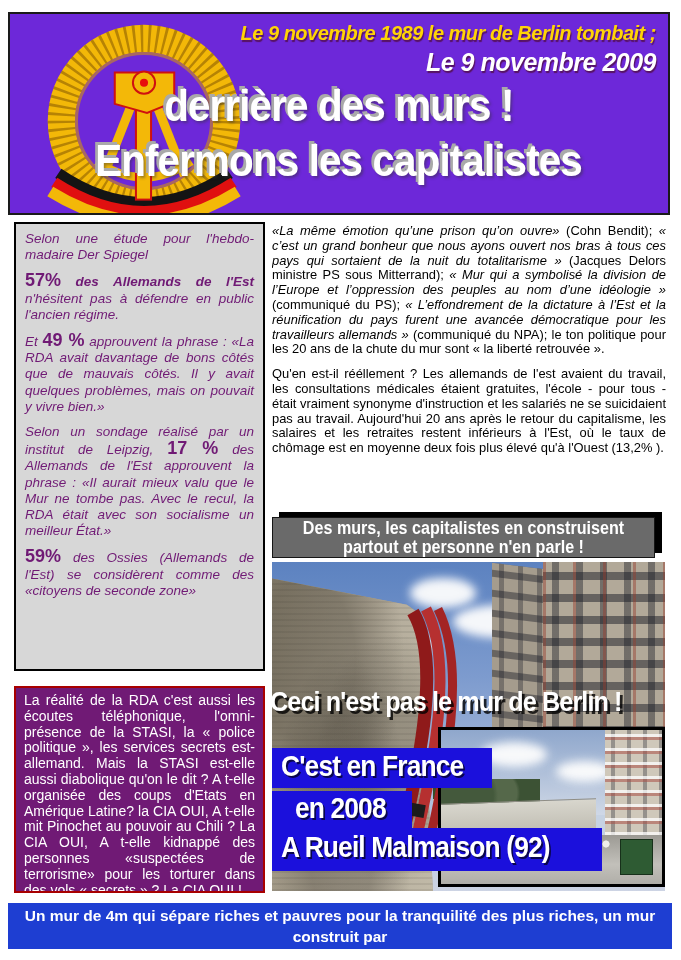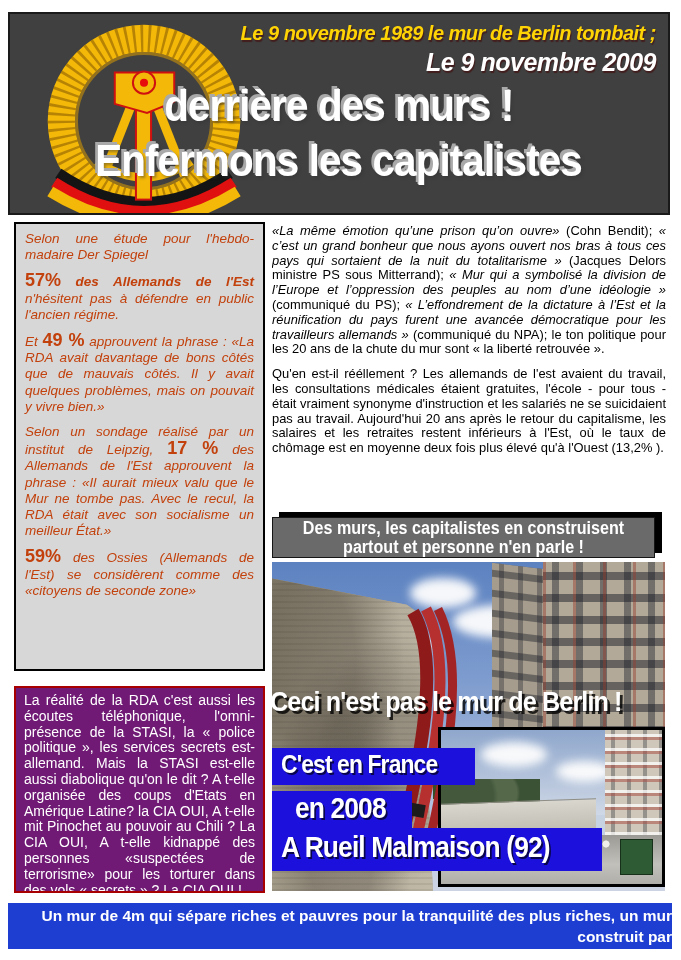--- a/index.html
+++ b/index.html
@@ -5,21 +5,21 @@
   html,body{margin:0;padding:0;}
   body{
     width:681px;height:960px;background:#ffffff;position:relative;
     font-family:"Liberation Sans", sans-serif;overflow:hidden;
   }
   .abs{position:absolute;}
 
   
   #banner{
     left:8px;top:12px;width:658px;height:199px;
-    background:#404040;border:2px solid #1a1a1a;overflow:hidden;
+    background:#6d28d9;border:2px solid #1a1a1a;overflow:hidden;
   }
   #emblem{left:8px;top:4px;width:252px;height:210px;}
   #dates{right:12px;top:8px;text-align:right;line-height:1.15;}
   #date1{
     font-style:italic;font-weight:bold;font-size:20px;color:#ffd405;
     text-shadow:1px 2px 1px rgba(70,0,0,.55);letter-spacing:-0.5px;
   }
   #date2{
     font-style:italic;font-weight:bold;font-size:25px;color:#ffffff;
     text-shadow:1px 2px 1px rgba(70,0,0,.55);letter-spacing:-0.5px;margin-top:3px;
@@ -28,21 +28,21 @@
   .title-line{
     font-size:44px;line-height:55px;letter-spacing:-1px;white-space:nowrap;
     text-shadow:-3px -3px 0 #a9a9a9,-1px -1px 0 #bdbdbd,2px 2px 3px rgba(50,50,50,.45);
   }
   .squish{display:inline-block;transform:scaleX(.92);transform-origin:center;}
 
   
   #survey-box{
     left:14px;top:222px;width:251px;height:449px;box-sizing:border-box;
     background:#d7d7d7;border:2px solid #000;padding:7px 9px;
-    font-size:13.5px;line-height:16.2px;text-align:justify;color:#c2410c;
+    font-size:13.5px;line-height:16.2px;text-align:justify;color:#701a75;
     font-style:italic;overflow:hidden;
   }
   #survey-box p{margin:0 0 9px 0;}
   .stat{font-style:normal;font-weight:bold;font-size:18px;line-height:16px;}
   .bi{font-weight:bold;font-style:italic;}
   .it{font-style:italic;}
   .rm{font-style:normal;}
 
   
   #stasi-box{
@@ -144,29 +144,29 @@
     background:linear-gradient(180deg,#9c9a94,#c2c0ba 60%,#b0aea8);}
   #inset-bollards{left:30%;top:70%;width:55%;height:8%;
     background:radial-gradient(circle,#f0efe9 0 30%,transparent 36%);
     background-size:18px 100%;background-repeat:repeat-x;}
   #inset-bin{right:4%;bottom:6%;width:14%;height:22%;background:#2e5b33;border:1px solid #17301a;}
   .photo-label{
     position:absolute;background:#1b10dc;color:#fff;font-weight:bold;
     white-space:nowrap;text-shadow:2px 2px 0 rgba(0,0,0,.65);letter-spacing:-1px;
   }
   .photo-label .squish{transform:scaleX(.88);transform-origin:left center;}
-  #label-1{left:0;top:186px;font-size:26px;padding:1px 16px 5px 9px;}
+  #label-1{left:0;top:186px;font-size:30px;padding:1px 4px 5px 9px;}
   #label-2{left:0;top:229px;font-size:30px;padding:0 14px 5px 23px;}
   #label-3{left:0;top:266px;font-size:30px;padding:2px 16px 7px 9px;}
 
   
   #footer{
     left:8px;top:903px;width:664px;height:46px;box-sizing:border-box;
     background:#1e3ed2;color:#fff;font-weight:bold;font-size:15.5px;line-height:21px;
-    text-align:right;padding-top:2px;
+    text-align:center;padding-top:2px;
   }
 </style>
 </head>
 <body>
 
 <div id="banner" class="abs">
   <svg id="emblem" class="abs" viewBox="0 0 250 200" aria-hidden="true">
     <circle cx="125" cy="98" r="82" fill="none" stroke="#f3b808" stroke-width="27"></circle>
     <circle cx="125" cy="98" r="82" fill="none" stroke="#7a4d00" stroke-width="27" stroke-dasharray="2.5 5" opacity="0.5"></circle>
     <circle cx="125" cy="98" r="67" fill="none" stroke="#d89a00" stroke-width="3" opacity="0.55"></circle>

